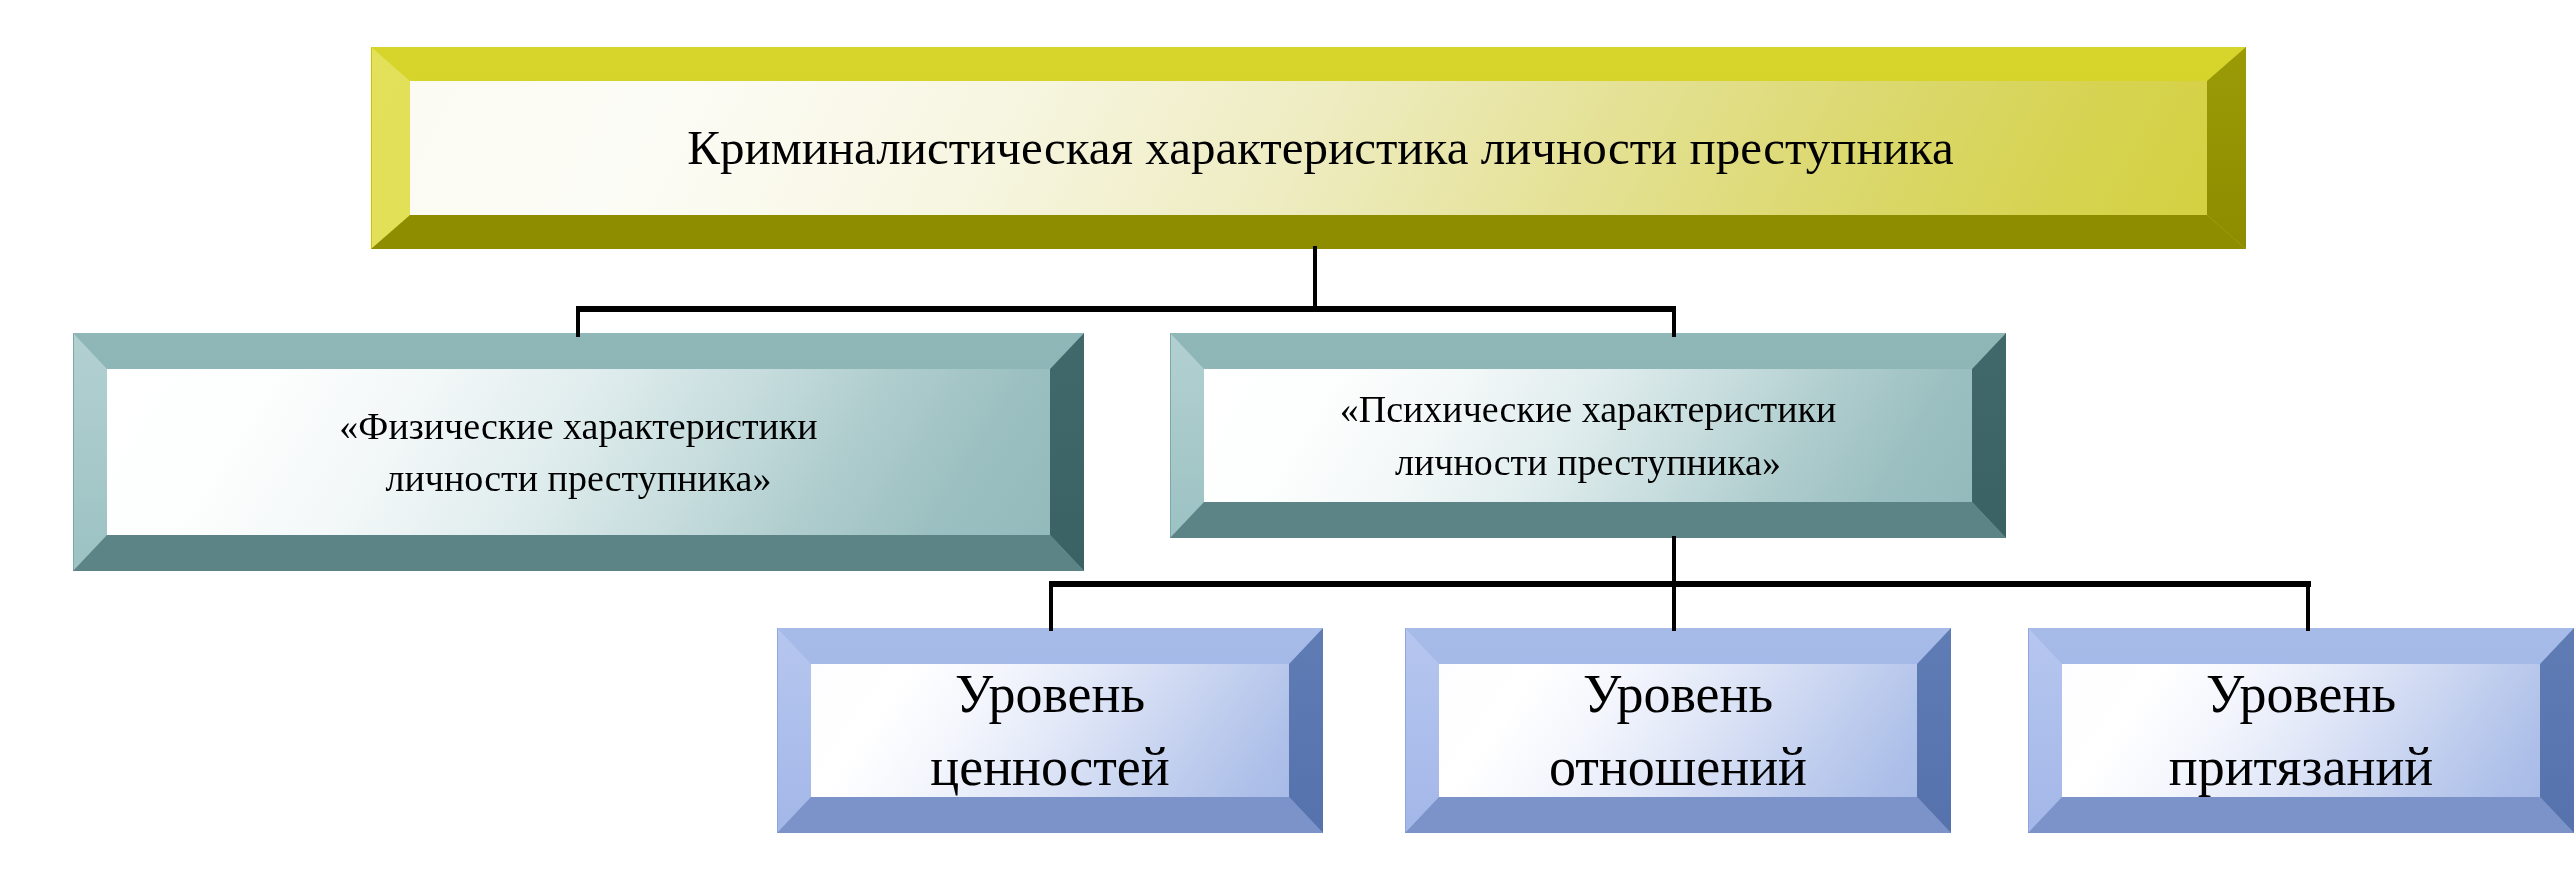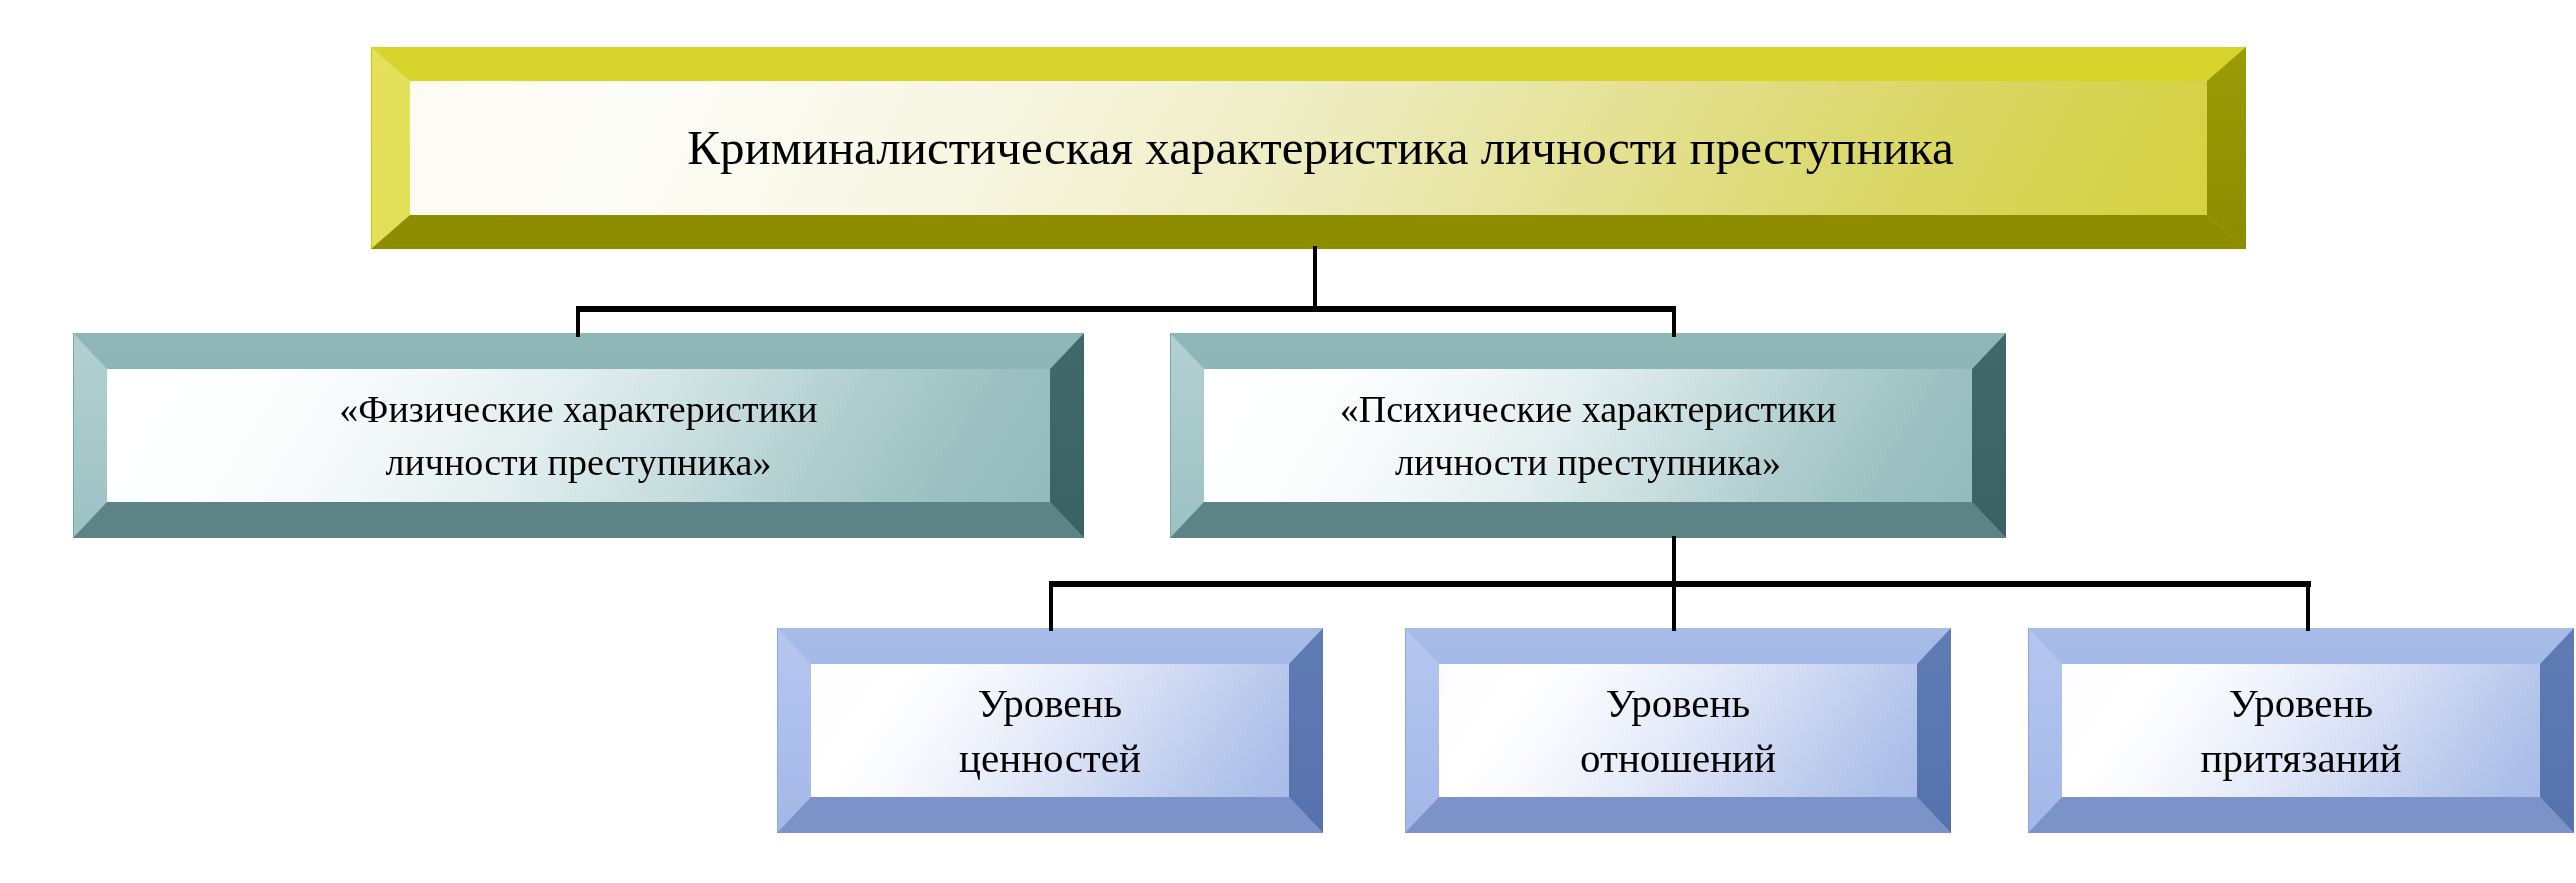--- a/index.html
+++ b/index.html
@@ -124,21 +124,21 @@
         #dfeced 48%,
         #c6dcdd 63%,
         #aecccd 76%,
         #9cc0c1 88%,
         #93babb 100%);
   }
   .node-teal .label {
     font-size: 38px;
     line-height: 1.38;
   }
-  #node-physical { left: 73px; top: 333px; width: 1011px; height: 205px; }
+  #node-physical { left: 73px; top: 333px; width: 1011px; height: 238px; }
   #node-psychic  { left: 1170px; top: 333px; width: 836px; height: 205px; }
 
   
   .node-blue .bevel-left {
     left: 0; top: 0; width: 100%; height: 100%;
     background: linear-gradient(to bottom, #b6c6ef 0%, #a3b7e8 100%);
     border: 0.9px solid #8ea6de;
   }
   .node-blue .bevel-top {
     left: 0; top: 0; width: 100%; height: 100%;
@@ -162,21 +162,21 @@
         #fdfdff 0%,
         #ffffff 18%,
         #f4f6fd 34%,
         #e3e9f8 50%,
         #cfd9f2 66%,
         #bccbed 80%,
         #aec0e9 92%,
         #a8bbe7 100%);
   }
   .node-blue .label {
-    font-size: 41px;
+    font-size: 54px;
     line-height: 1.34;
   }
   #node-values   { left: 777px;  top: 628px; width: 546px; height: 205px; }
   #node-relations{ left: 1405px; top: 628px; width: 546px; height: 205px; }
   #node-claims   { left: 2028px; top: 628px; width: 546px; height: 205px; }
 
   
   .conn {
     position: absolute;
     background: #000000;

